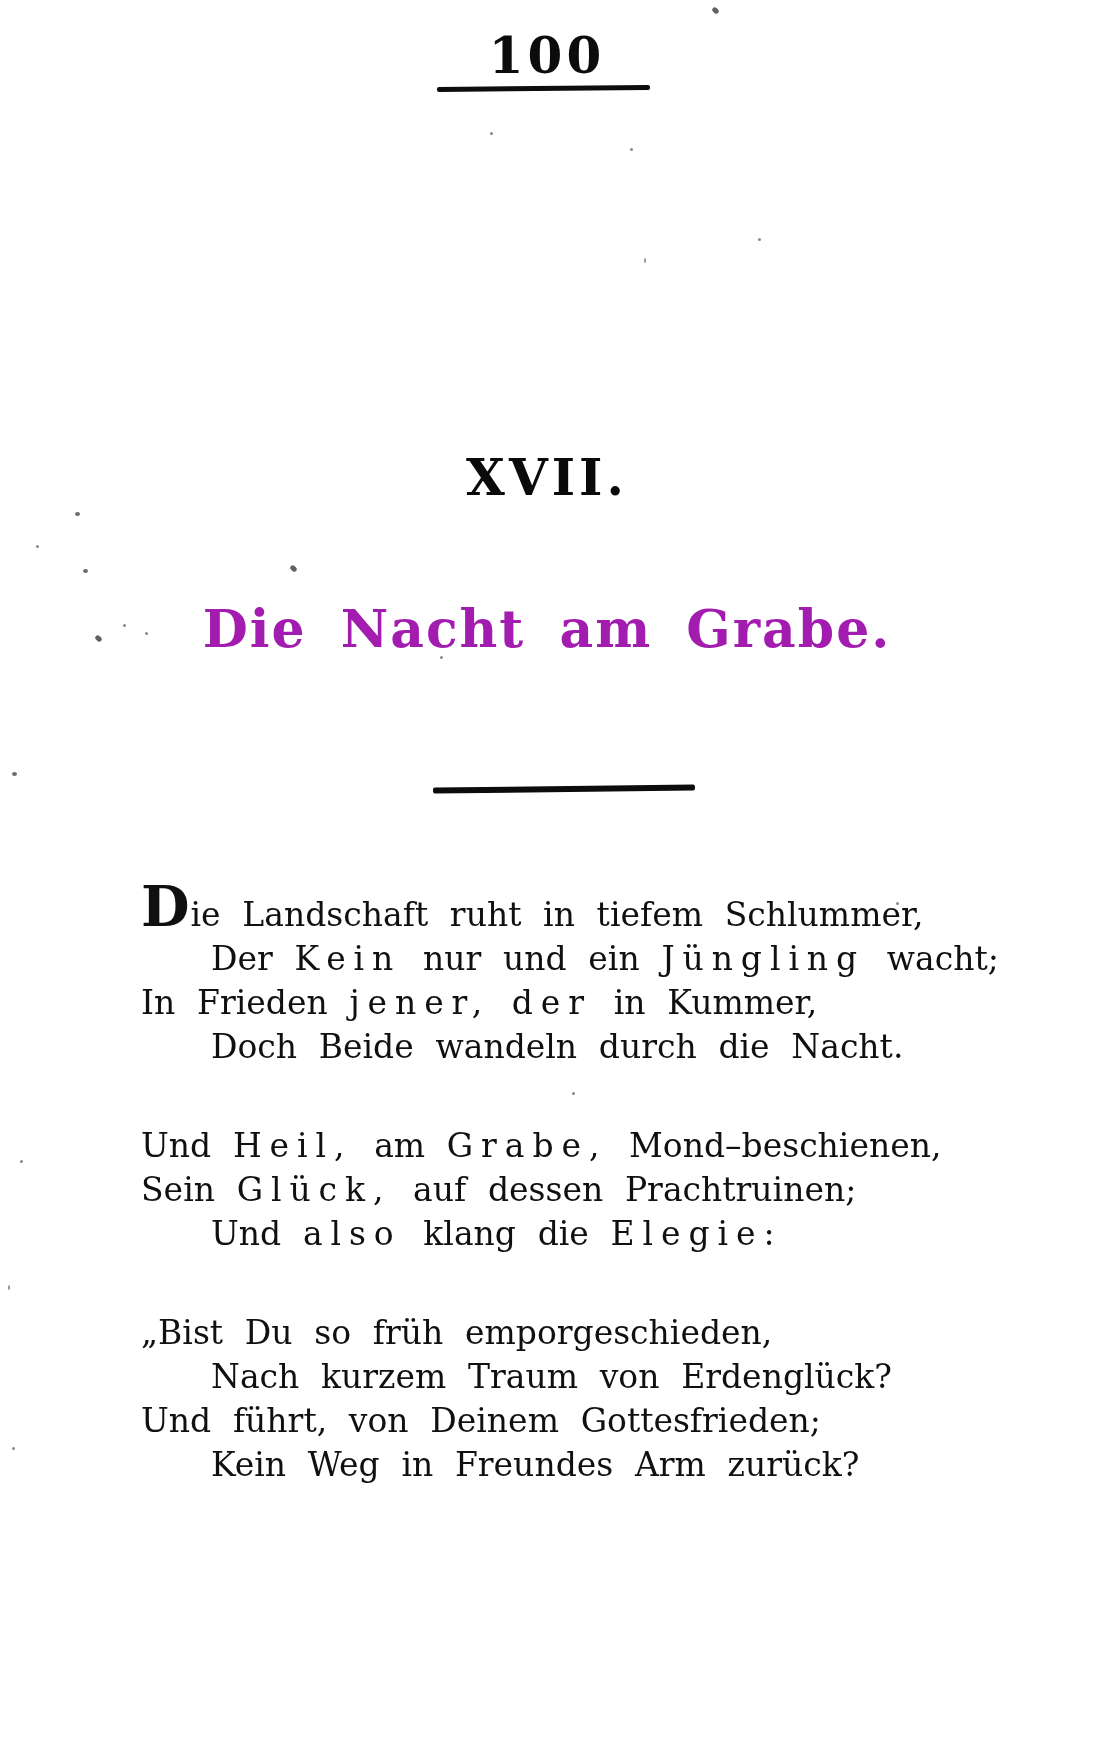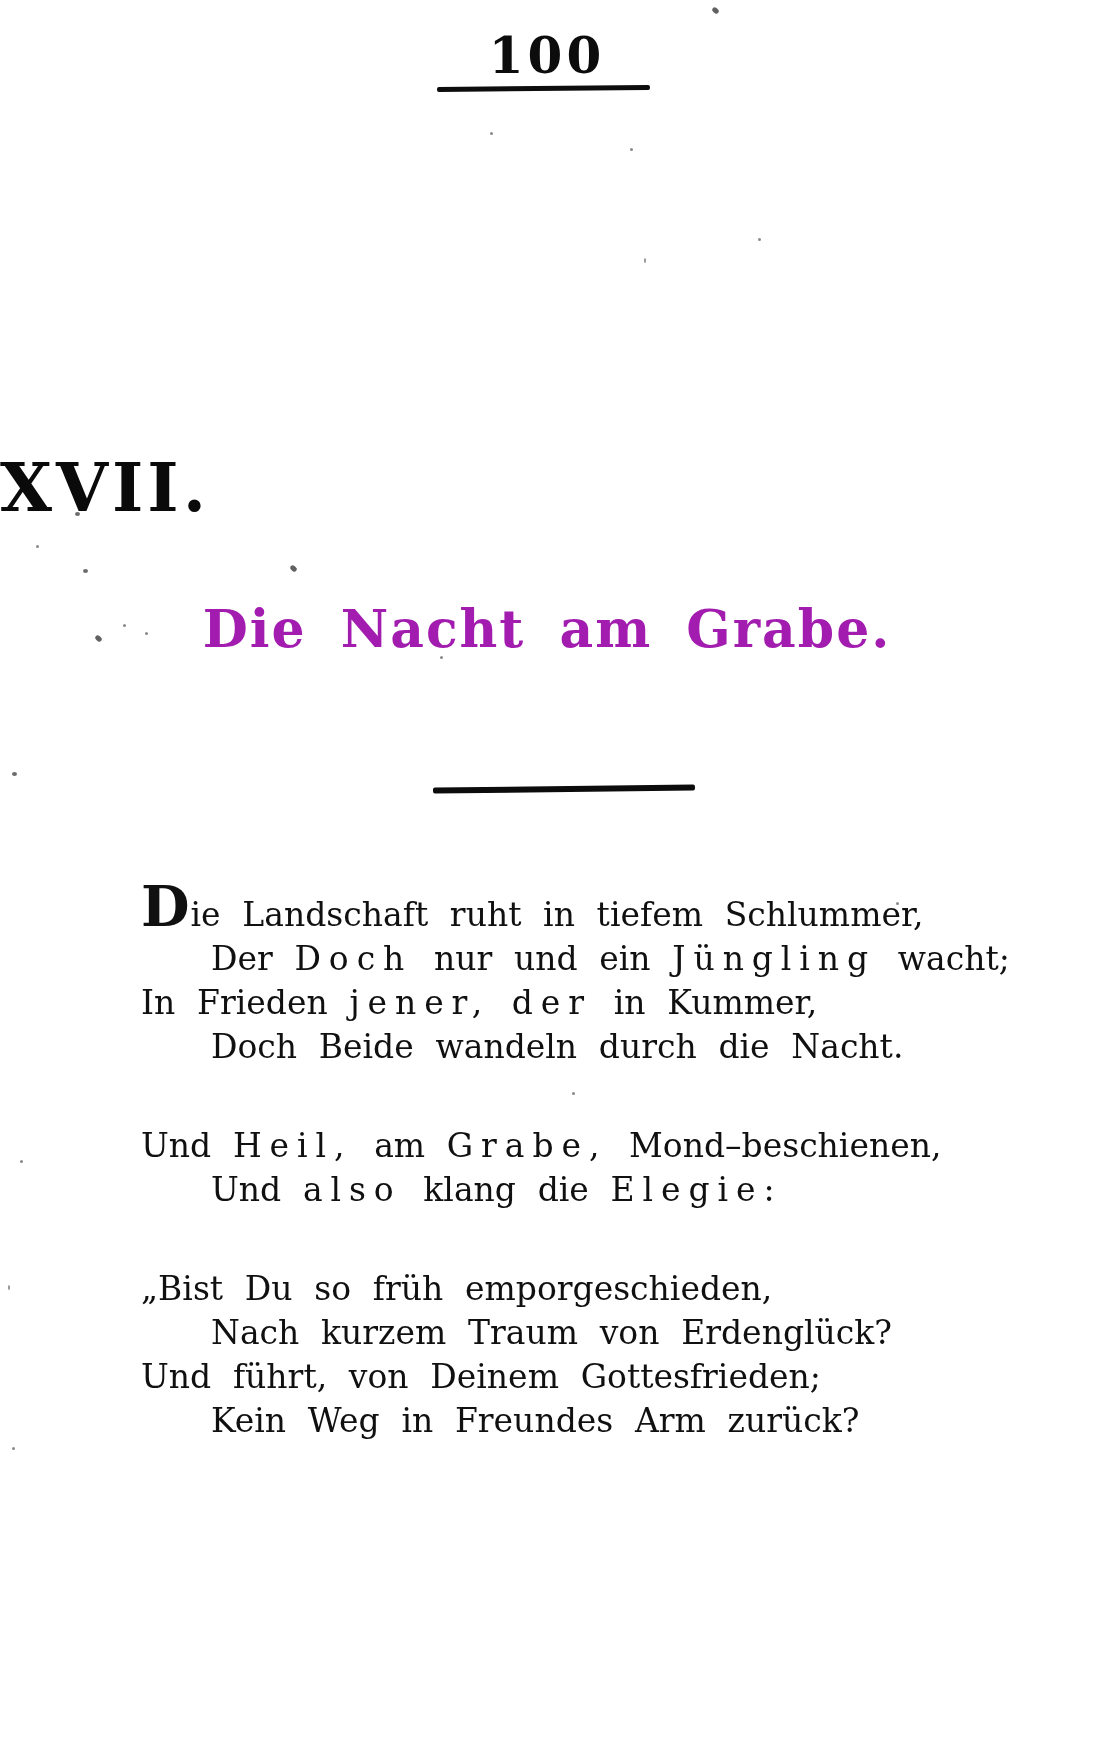--- a/index.html
+++ b/index.html
@@ -36,21 +36,22 @@
     transform: rotate(-0.5deg);
     border-radius: 2px;
   }
 
   
   .chapter-numeral {
     position: absolute;
     top: 448px;
     left: 0;
     width: 100%;
-    font-size: 67px;
+    text-align: center;
+    font-size: 50px;
     font-weight: bold;
     letter-spacing: 4px;
     color: #0a0a0a;
   }
 
   
   .chapter-title {
     position: absolute;
     top: 598px;
     left: 0;
@@ -117,26 +118,27 @@
 
   <div class="chapter-numeral">XVII.</div>
 
   <div class="chapter-title">Die Nacht am Grabe.</div>
 
   <div class="section-divider"></div>
 
   <div class="poem">
       <div class="stanza">
         <div class="line"><span class="dropcap">D</span><span>ie Landschaft ruht in tiefem Schlummer,</span></div>
-        <div class="line indent"><span>Der </span><span class="spaced">Doch</span><span> nur und ein </span><span class="spaced">Jüngling</span><span> wacht;</span></div>
+        <div class="line indent"><span>Der </span><span class="spaced">Kein</span><span> nur und ein </span><span class="spaced">Jüngling</span><span> wacht;</span></div>
         <div class="line"><span>In Frieden </span><span class="spaced">jener,</span><span> </span><span class="spaced">der</span><span> in Kummer,</span></div>
         <div class="line indent"><span>Doch Beide wandeln durch die Nacht.</span></div>
       </div>
       <div class="stanza">
         <div class="line"><span>Und </span><span class="spaced">Heil,</span><span> am </span><span class="spaced">Grabe,</span><span> Mond–beschienen,</span></div>
+        <div class="line"><span>Sein </span><span class="spaced">Glück,</span><span> auf dessen Prachtruinen;</span></div>
         <div class="line indent"><span>Und </span><span class="spaced">also</span><span> klang die </span><span class="spaced">Elegie:</span></div>
       </div>
       <div class="stanza">
         <div class="line"><span>„Bist Du so früh emporgeschieden,</span></div>
         <div class="line indent"><span>Nach kurzem Traum von Erdenglück?</span></div>
         <div class="line"><span>Und führt, von Deinem Gottesfrieden;</span></div>
         <div class="line indent"><span>Kein Weg in Freundes Arm zurück?</span></div>
       </div>
     </div>
 

